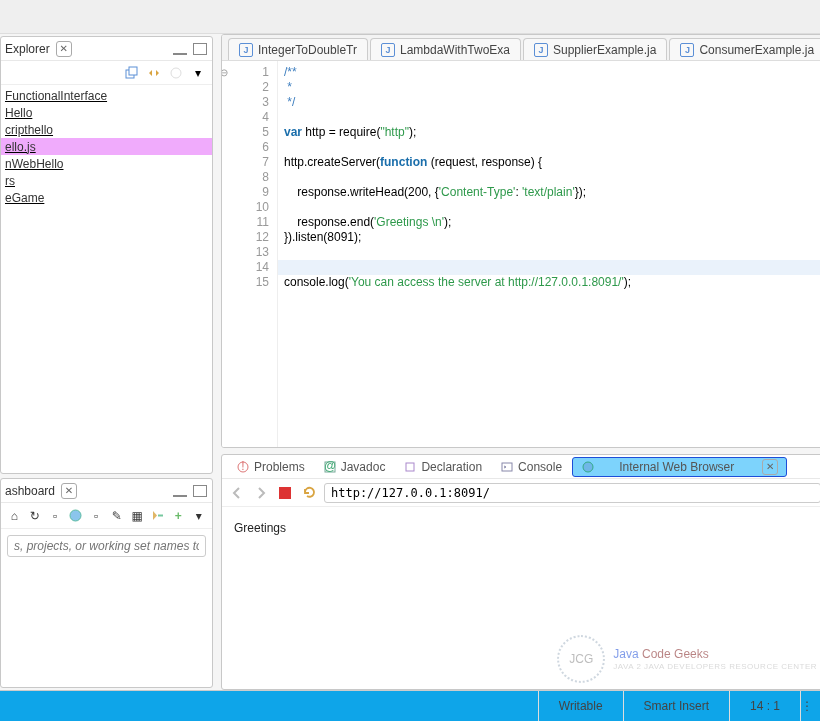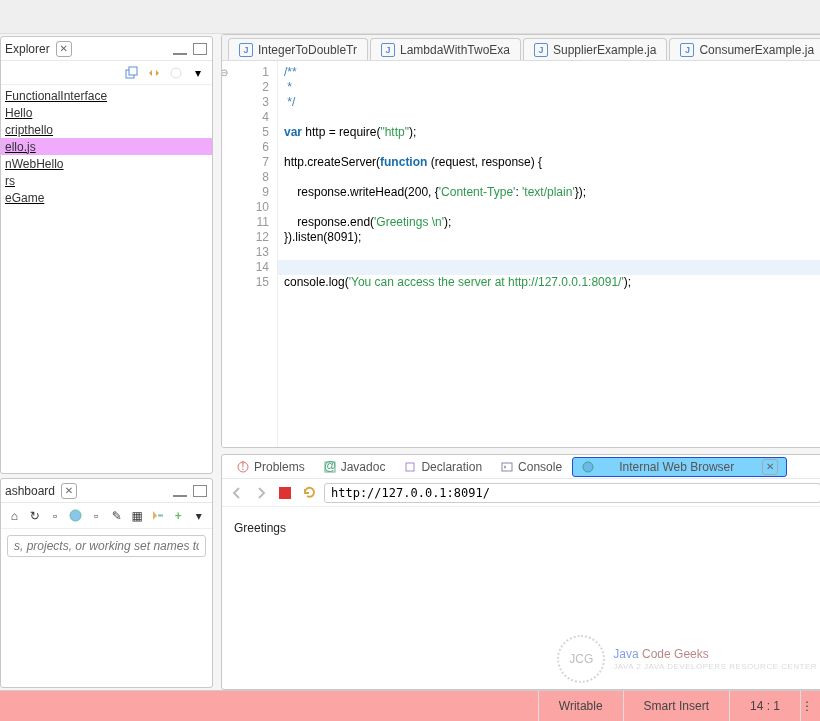--- a/index.html
+++ b/index.html
@@ -66,21 +66,21 @@
 .stop-btn { width: 12px; height: 12px; background: #d33; }
 .url-input { flex: 1; height: 20px; border: 1px solid #ccc; border-radius: 3px; padding: 0 6px; font-family: Menlo, monospace; font-size: 12px; }
 .browser-content { flex: 1; padding: 12px; font-family: Menlo, monospace; font-size: 14px; color: #222; position: relative; }
 .watermark { position: absolute; right: 10px; bottom: 6px; opacity: 0.55; font-size: 22px; color: #888; display: flex; align-items: center; gap: 8px; }
 .watermark .logo-circ { width: 48px; height: 48px; border: 2px dotted #a8b7c6; border-radius: 50%; display: flex; align-items: center; justify-content: center; font-size: 12px; color: #888; }
 .watermark .wm-text .l1 { font-family: Georgia, serif; }
 .watermark .wm-text .l1 .j { color: #1d4ed8; }
 .watermark .wm-text .l1 .rest { color: #7f1d1d; }
 .watermark .wm-text .l2 { font-size: 8px; color: #bbb; letter-spacing: 0.5px; }
 
-.status-bar { position: absolute; bottom: 0; left: 0; right: 0; height: 31px; border-top: 1px solid #ccc; background: #fca5a5; display: flex; align-items: center; justify-content: flex-end; }
+.status-bar { position: absolute; bottom: 0; left: 0; right: 0; height: 31px; border-top: 1px solid #ccc; background: #0ea5e9; display: flex; align-items: center; justify-content: flex-end; }
 .status-cell { height: 100%; border-left: 1px solid #ddd; padding: 0 20px; display: flex; align-items: center; color: #444; }
 
 
 svg { display: block; }
 .min-ic, .max-ic { width: 14px; height: 12px; border: 1px solid #888; }
 .min-ic { border-top: none; border-left: none; border-right: none; border-bottom: 2px solid #888; }
 </style>
 </head>
 <body>
 

